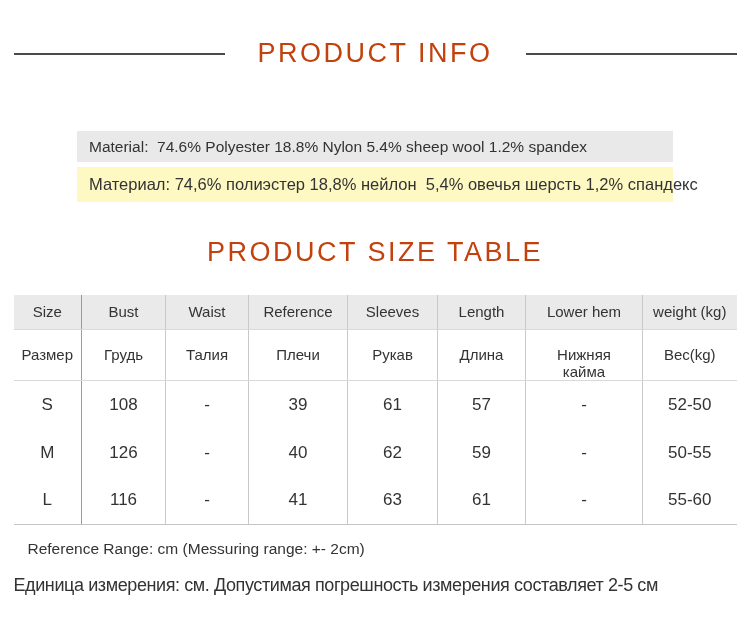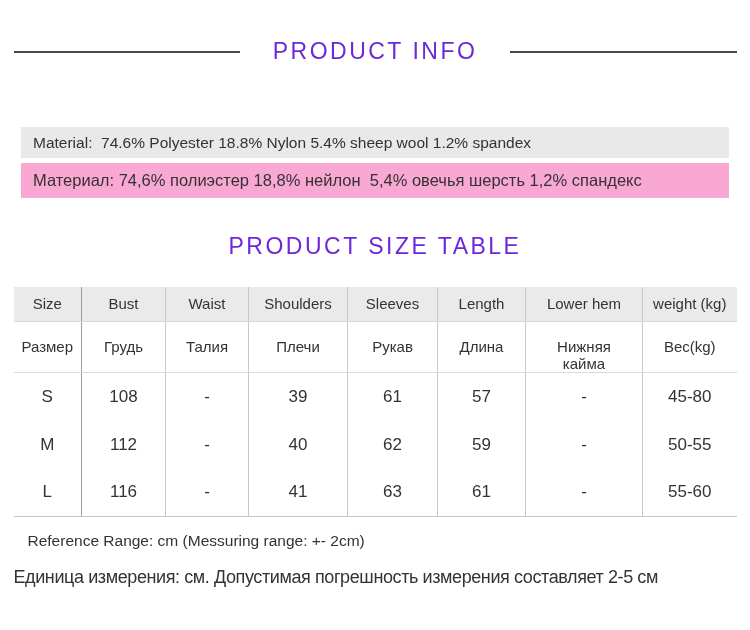--- a/index.html
+++ b/index.html
@@ -20,48 +20,48 @@
     justify-content: center;
     width: 723px;
     margin: 0 auto;
   }
   .title-row .hline {
     flex: 1 1 auto;
     height: 2px;
     background: #4a4a4a;
   }
   .section-title {
-    font-size: 23px;
+    font-size: 27px;
     font-weight: 400;
     letter-spacing: 2.5px;
-    color: #6d28d9;
+    color: #c2410c;
     white-space: nowrap;
     padding: 0 33px;
   }
 
   
   .material-bar {
-    width: 708px;
+    width: 596px;
     margin: 0 auto;
     display: flex;
     align-items: center;
     padding-left: 12px;
     white-space: pre;
     color: #333333;
   }
   .bar-en {
     margin-top: 62px;
     height: 31px;
     background: #e9e9e9;
     font-size: 15.5px;
   }
   .bar-ru {
     margin-top: 5px;
     height: 35px;
-    background: #f9a8d4;
+    background: #fef9c3;
     font-size: 16.5px;
   }
 
   .size-table-title { margin-top: 35px; }
 
   
   table.size-table {
     width: 723px;
     margin: 27px auto 0 auto;
     border-collapse: collapse;
@@ -147,21 +147,21 @@
       <col style="width:90px">
         <col style="width:88px">
         <col style="width:117px">
         <col style="width:94px">
     </colgroup>
     <tbody>
       <tr class="hdr-en">
         <td>Size</td>
         <td>Bust</td>
         <td>Waist</td>
-        <td>Shoulders</td>
+        <td>Reference</td>
         <td>Sleeves</td>
         <td>Length</td>
         <td>Lower hem</td>
         <td>weight (kg)</td>
       </tr>
       <tr class="hdr-ru">
         <td>Размер</td>
         <td>Грудь</td>
         <td>Талия</td>
         <td>Плечи</td>
@@ -171,25 +171,25 @@
         <td>Вес(kg)</td>
       </tr>
       <tr class="data-row">
         <td>S</td>
         <td>108</td>
         <td>-</td>
         <td>39</td>
         <td>61</td>
         <td>57</td>
         <td>-</td>
-        <td>45-80</td>
+        <td>52-50</td>
       </tr>
       <tr class="data-row">
         <td>M</td>
-        <td>112</td>
+        <td>126</td>
         <td>-</td>
         <td>40</td>
         <td>62</td>
         <td>59</td>
         <td>-</td>
         <td>50-55</td>
       </tr>
       <tr class="data-row">
         <td>L</td>
         <td>116</td>

